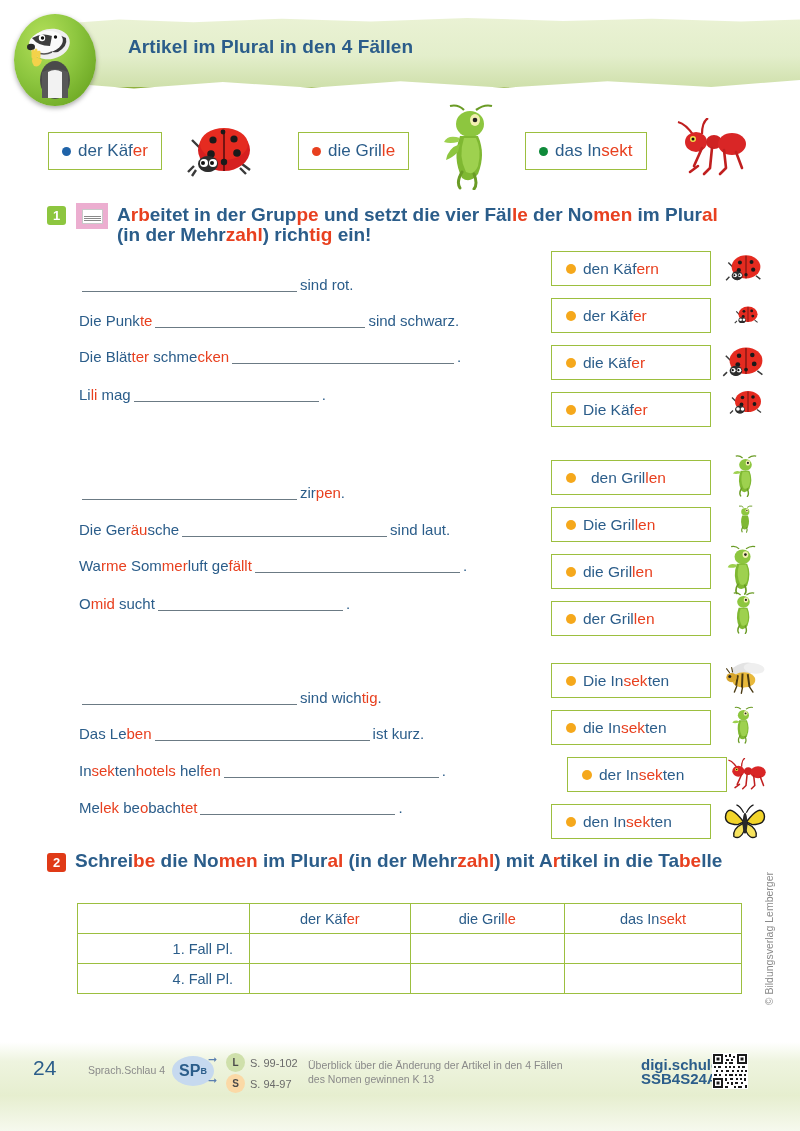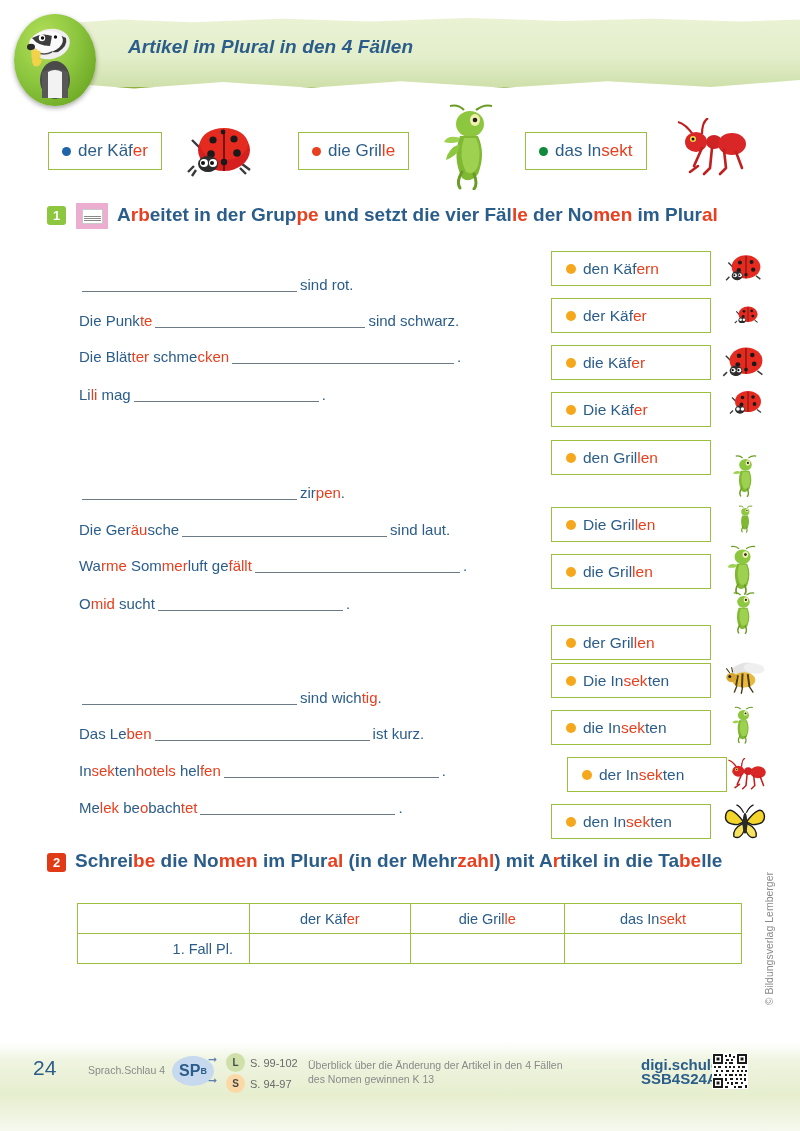--- a/index.html
+++ b/index.html
@@ -8,21 +8,21 @@
     width: 800px; height: 1131px;
     background: #ffffff;
     font-family: "Liberation Sans", sans-serif;
     position: relative;
     overflow: hidden;
   }
   .blue { color:#2b5d8a; }
   .red  { color:#e8401f; }
 
   
-  .header-wrap { position:absolute; left:0; top:0; width:800px; height:110px;font-style:italic; }
+  .header-wrap { position:absolute; left:0; top:0; width:800px; height:110px; }
   .header-band {
     position:absolute; left:60px; top:18px; width:740px; height:72px;
     background: linear-gradient(to bottom, #eaf2d4 0%, #e3eecb 55%, #cfe0ab 100%);
     border-bottom: 3px solid #8fb03e;
     clip-path: polygon(0% 8%, 8% 2%, 18% 6%, 30% 1%, 42% 5%, 55% 0%, 68% 4%, 80% 1%, 92% 5%, 100% 2%,
                        100% 86%, 88% 96%, 74% 88%, 60% 97%, 46% 88%, 34% 97%, 22% 89%, 10% 98%, 0% 90%);
   }
   .header-title {
     position:absolute; left:128px; top:36px;
     font-size:19px; font-weight:bold; color:#2b5d8a; letter-spacing:.1px;
@@ -222,20 +222,21 @@
 </span>
 
 <div class="num-badge badge-green" style="left:47px; top:206px;">1</div>
 <div class="group-icon" style="left:76px; top:203px;">
   <div class="screen">
     <div class="lines"></div>
   </div>
 </div>
 <div class="instr" style="left:117px; top:205px; width:660px;">
   <div><span class="blue">A</span><span class="red">rb</span><span class="blue">eitet in der Grup</span><span class="red">pe</span><span class="blue"> und setzt die vier </span><span class="blue">Fäl</span><span class="red">le</span><span class="blue"> der No</span><span class="red">men</span><span class="blue"> im Plur</span><span class="red">al</span></div>
+  <div><span class="blue">(in der Mehr</span><span class="red">zahl</span><span class="blue">) rich</span><span class="red">tig</span><span class="blue"> ein!</span></div>
 </div>
 
 <div class="sentence" style="left:79px; top:276px;"><span class="blank" style="width: 215px;"></span><span class="blue">sind rot.</span></div>
 <div class="sentence" style="left:79px; top:312px;"><span class="blue">Die Punk</span><span class="red">te</span><span class="blank" style="width: 210px;"></span><span class="blue">sind schwarz.</span></div>
 <div class="sentence" style="left:79px; top:348px;"><span class="blue">Die Blät</span><span class="red">ter</span><span class="blue"> schme</span><span class="red">cken</span><span class="blank" style="width: 222px;"></span><span class="blue">.</span></div>
 <div class="sentence" style="left:79px; top:386px;text-align:right;"><span class="blue">Li</span><span class="red">li</span><span class="blue"> mag</span><span class="blank" style="width: 185px;"></span><span class="blue">.</span></div>
 
 <div class="abox" style="top:251px;">
   <span class="dot dot-orange"></span>
   <span><span class="blue">den Käf</span><span class="red">ern</span></span>
@@ -318,33 +319,33 @@
       <circle cx="18" cy="41" r="3.6" fill="#fff"></circle>
       <circle cx="27" cy="41" r="3.6" fill="#fff"></circle>
     </svg>
 </span>
 
 <div class="sentence" style="left:79px; top:484px;"><span class="blank" style="width: 215px;"></span><span class="blue">zir</span><span class="red">pen</span><span class="blue">.</span></div>
 <div class="sentence" style="left:79px; top:521px;"><span class="blue">Die Ger</span><span class="red">äu</span><span class="blue">sche</span><span class="blank" style="width: 205px;"></span><span class="blue">sind laut.</span></div>
 <div class="sentence" style="left:79px; top:557px;"><span class="blue">Wa</span><span class="red">rme</span><span class="blue"> Som</span><span class="red">mer</span><span class="blue">luft ge</span><span class="red">fällt</span><span class="blank" style="width: 205px;"></span><span class="blue">.</span></div>
 <div class="sentence" style="left:79px; top:595px;"><span class="blue">O</span><span class="red">mid</span><span class="blue"> sucht</span><span class="blank" style="width: 185px;"></span><span class="blue">.</span></div>
 
-<div class="abox" style="top:440px;">
+<div class="abox" style="top:460px;gap:8px;">
   <span class="dot dot-orange"></span>
   <span><span class="blue">den Gril</span><span class="red">len</span></span>
 </div>
 <div class="abox" style="top:507px;">
   <span class="dot dot-orange"></span>
   <span><span class="blue">Die Gril</span><span class="red">len</span></span>
 </div>
 <div class="abox" style="top:554px;">
   <span class="dot dot-orange"></span>
   <span><span class="blue">die Gril</span><span class="red">len</span></span>
 </div>
-<div class="abox" style="top:625px;">
+<div class="abox" style="top:601px;">
   <span class="dot dot-orange"></span>
   <span><span class="blue">der Gril</span><span class="red">len</span></span>
 </div>
 
 <span class="bug" style="left:728px; top:455px;">
   <svg width="34" height="42" viewBox="0 0 70 86">
       <path d="M30 6 Q24 0 16 2 M42 6 Q50 0 58 2" stroke="#6a9b25" stroke-width="2.4" fill="none"></path>
       <ellipse cx="36" cy="20" rx="13" ry="12" fill="#8dc63f"></ellipse>
       <ellipse cx="41" cy="16" rx="4.5" ry="5.5" fill="#f2f0b0"></ellipse>
       <circle cx="41" cy="16" r="2.2" fill="#222"></circle>
@@ -464,20 +465,26 @@
 <table class="tbl">
   <tbody>
       <tr>
     <td class="c0"></td>
     <td class="ch"><span class="blue">der Käf</span><span class="red">er</span></td>
     <td class="ch"><span class="blue">die Gril</span><span class="red">le</span></td>
     <td class="ch"><span class="blue">das In</span><span class="red">sekt</span></td>
   </tr>
   <tr>
     <td class="c0">1. Fall Pl.</td>
+    <td></td>
+    <td></td>
+    <td></td>
+  </tr>
+  <tr>
+    <td class="c0">4. Fall Pl.</td>
     <td></td>
     <td></td>
     <td></td>
   </tr>
 </tbody>
   </table>
 
 <div class="copyright">© Bildungsverlag Lemberger</div>
 
 <div class="footer"></div>

